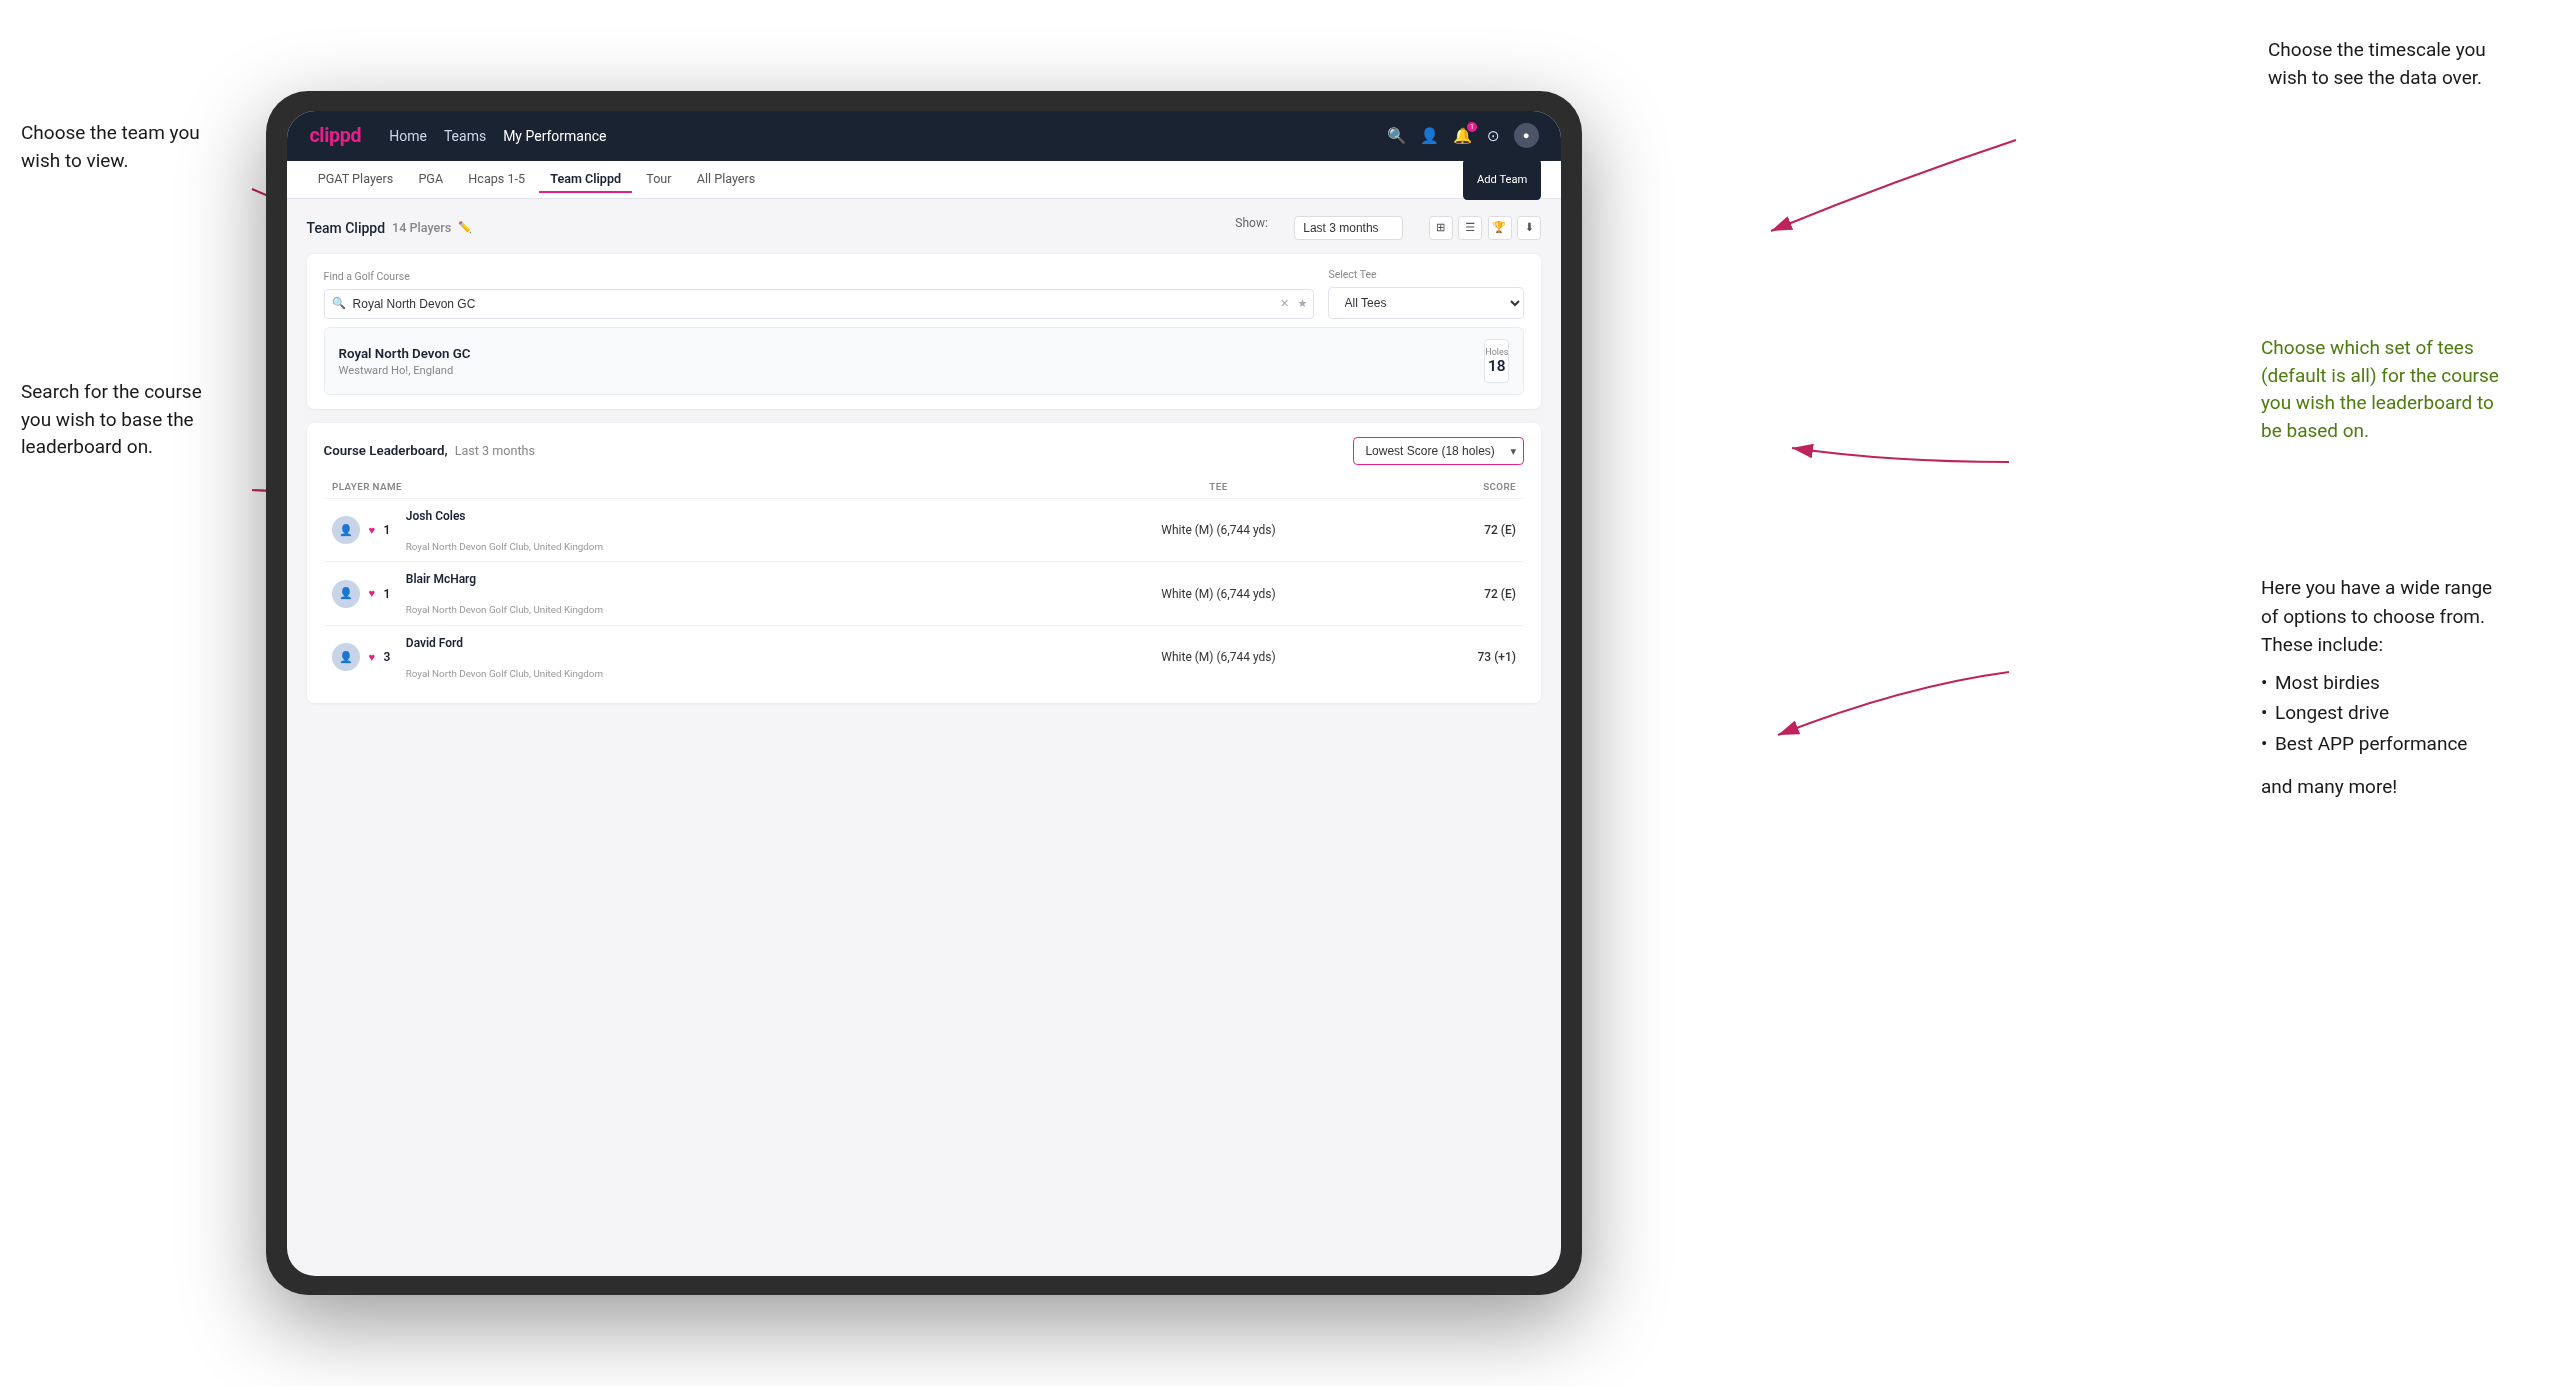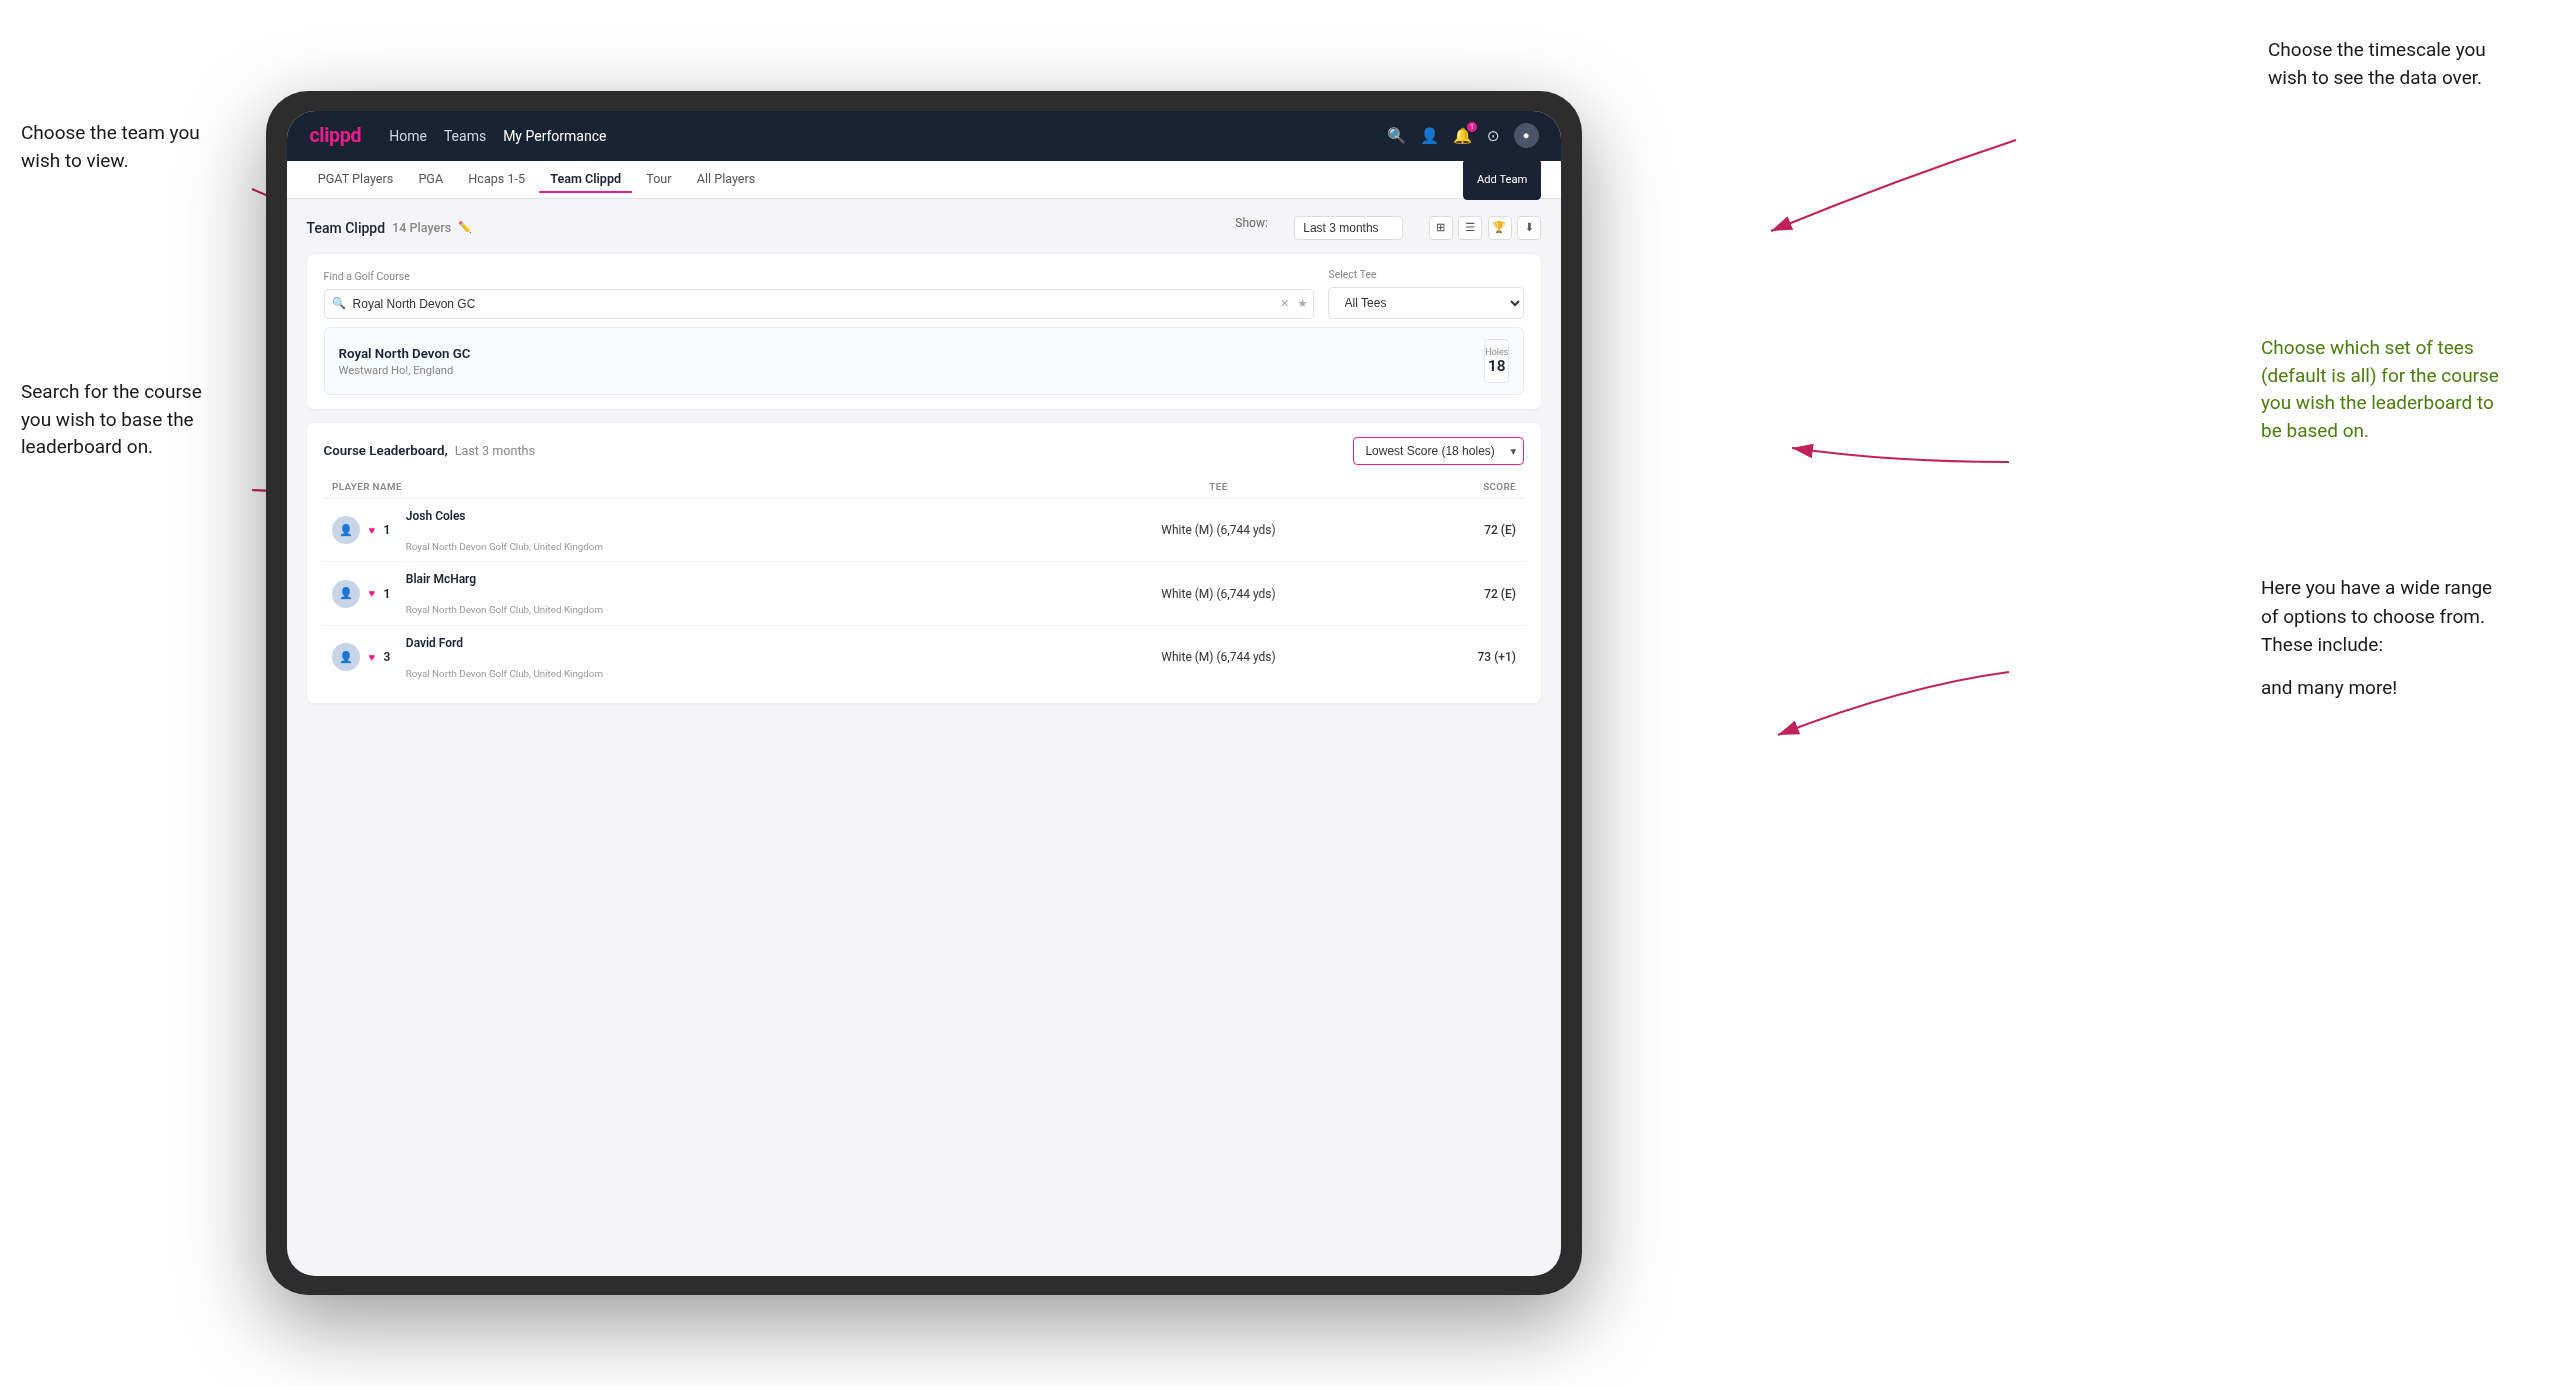--- a/index.html
+++ b/index.html
@@ -621,20 +621,25 @@
   <span style="white-space:pre-line;">Choose which set of tees
 (default is all) for the course
 you wish the leaderboard to
 be based on.</span>
 </div>
 
 <div class="annotation annotation-right-options">
   <span style="white-space:pre-line; display:block; margin-bottom:8.4px;">Here you have a wide range
 of options to choose from.
 These include:</span>
+  <ul class="bullet-list">
+    <li>Most birdies</li>
+    <li>Longest drive</li>
+    <li>Best APP performance</li>
+  </ul>
   <p class="and-more">and many more!</p>
 </div>
 
 <div class="tablet">
   <div class="tablet-screen">
 
     <nav class="app-navbar">
       <span class="app-logo">clippd</span>
       <div class="nav-links">
         <span class="nav-link">Home</span>

